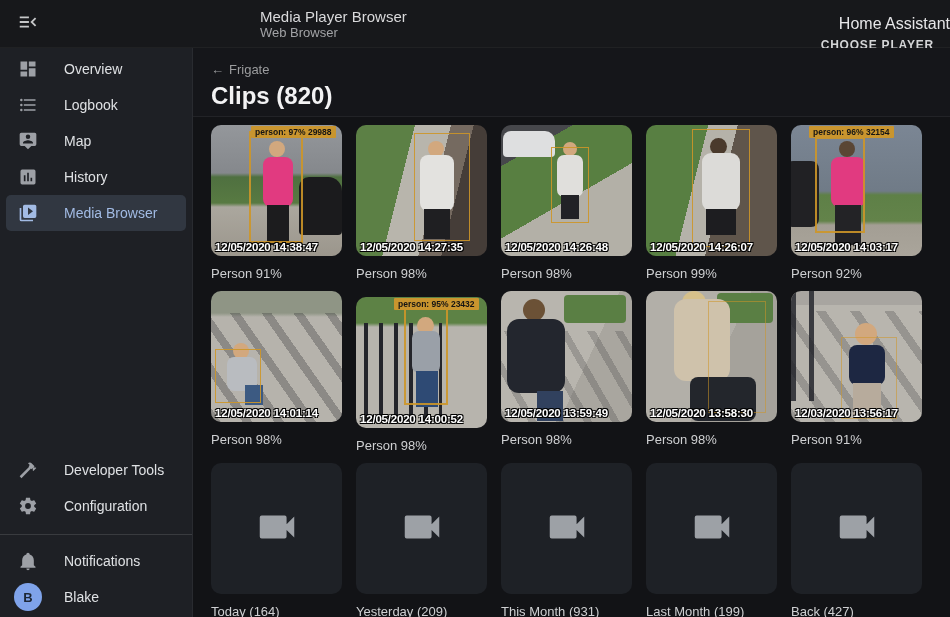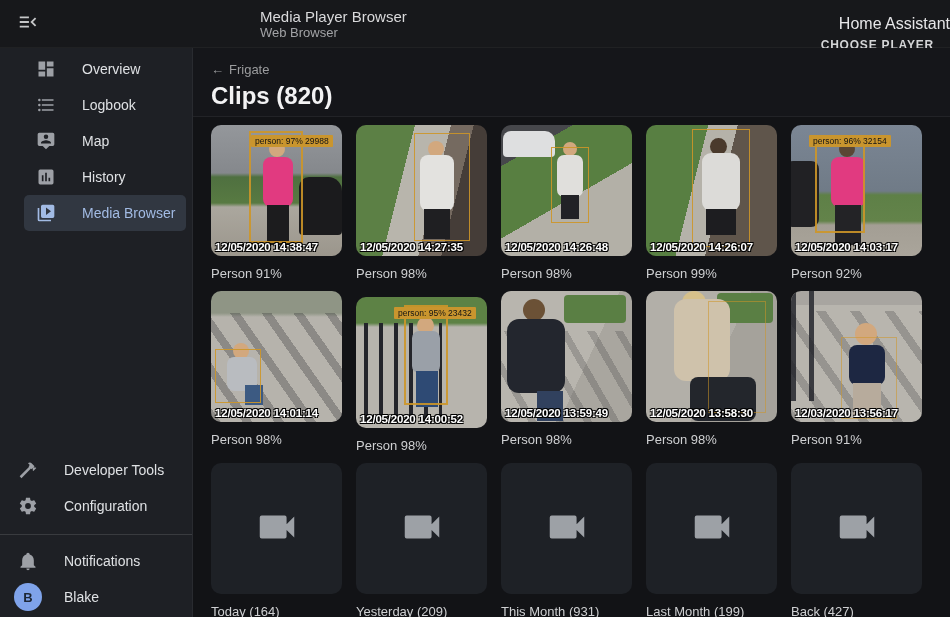--- a/index.html
+++ b/index.html
@@ -16,21 +16,21 @@
   .mb-head { position:absolute; left:260px; top:7px; }
   .mb-title { color:#d9d9db; font-size:15px; font-weight:500; line-height:19px; }
   .mb-sub   { color:#a2a3a6; font-size:13px; line-height:13px; }
   .choose-player { position:absolute; right:16px; top:0; height:48px; display:flex; align-items:center;
                    color:#d4d5d7; font-size:12px; font-weight:600; letter-spacing:.8px; cursor:pointer;margin-top:21px; }
 
   
   .sidebar { position:absolute; top:48px; left:0; width:193px; height:569px;
              background:#1e2025; border-right:1px solid rgba(255,255,255,0.05);
              display:flex; flex-direction:column; }
-  .nav-top { margin-top:3px;padding-left:18px; }
+  .nav-top { margin-top:3px; }
   .nav-item { height:36px; display:flex; align-items:center; margin:0 6px; border-radius:5px;
               cursor:pointer; }
   .nav-item .nav-icon { width:20px; height:20px; margin-left:12px; display:flex; flex-shrink:0; }
   .nav-item .nav-icon svg { width:20px; height:20px; fill:#9da0a6; }
   .nav-item .nav-label { margin-left:26px; color:#dfe1e4; font-size:14px; font-weight:500; }
   .nav-item.selected { background:#313741; }
   .nav-item.selected .nav-icon svg { fill:#a2bbe4; }
   .nav-item.selected .nav-label { color:#a2bbe4; }
   .sidebar-spacer { flex:1; }
   .sidebar-divider { height:1px; background:rgba(255,255,255,0.12); margin:10px 0 8px 0; }
@@ -51,22 +51,22 @@
   .grid { padding:8px 18px 0 18px; display:grid; grid-template-columns:repeat(5,131px);
           column-gap:14px; }
   .cell { width:131px; margin-bottom:9px; cursor:pointer; }
   .thumb { position:relative; width:131px; height:131px; border-radius:10px; overflow:hidden; }
   .thumb i { position:absolute; display:block; }
   .cap { margin-top:9px; color:#cfd0d2; font-size:13px; line-height:17px; }
 
   .ts { position:absolute; left:4px; bottom:3px; color:#fff; font-size:11.5px; font-weight:700;
         white-space:nowrap; letter-spacing:-0.2px;
         text-shadow:-1px -1px 0 #000, 1px -1px 0 #000, -1px 1px 0 #000, 1px 1px 0 #000; }
-  .dlabel { position:absolute; top:10px; background:#c9952e; color:#141414; font-size:8.5px;
-            font-weight:400; padding:1px 4px; white-space:nowrap; border-radius:1px; }
+  .dlabel { position:absolute; top:1px; background:#c9952e; color:#141414; font-size:8.5px;
+            font-weight:700; padding:1px 4px; white-space:nowrap; border-radius:1px; }
   .bbox { position:absolute; border:2px solid rgba(205,150,40,0.9); }
   .bbox.faint { border-width:1px; border-color:rgba(205,150,40,0.55); }
   .head { border-radius:50%; background:#d2a87e; }
 
   
   .t1 { background:linear-gradient(180deg,#94979b 0,#85888c 48px,#4f7040 52px,#587a42 78px,#aba79e 82px,#9b968c 131px); }
   .t1 .a { left:52px; top:32px; width:30px; height:50px; background:#e13a80; border-radius:8px; }
   .t1 .h { left:58px; top:16px; width:16px; height:16px; }
   .t1 .b { left:56px; top:80px; width:22px; height:40px; background:#1c1c1e; }
   .t1 .c { left:88px; top:52px; width:43px; height:58px; background:#1b1b1d; border-radius:10px 14px 4px 4px; }

